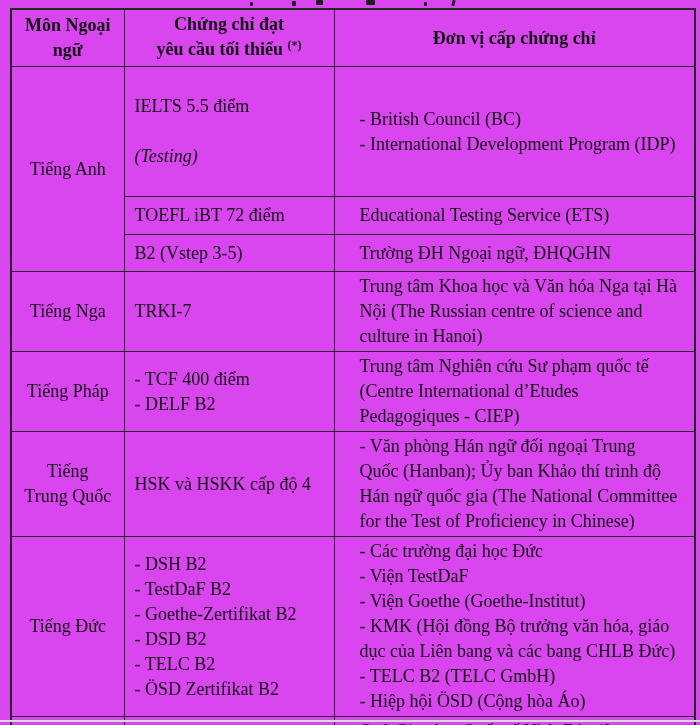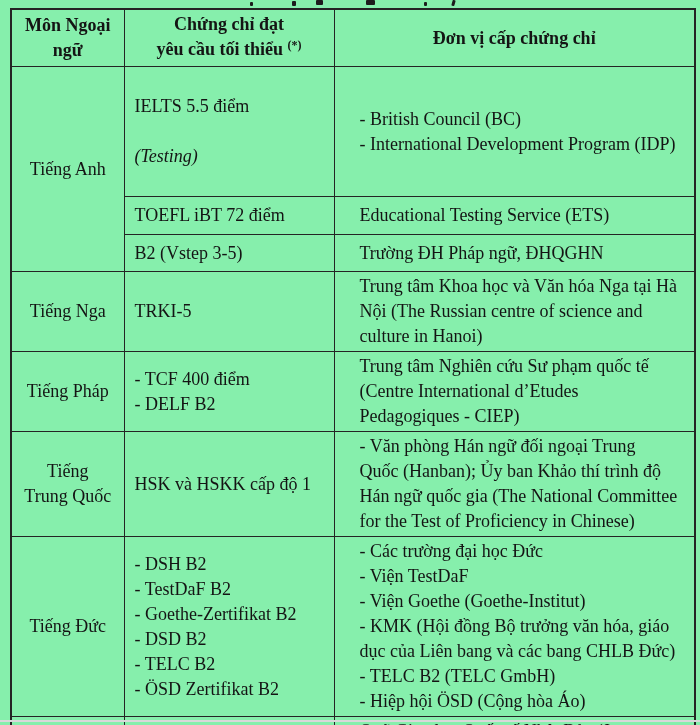--- a/index.html
+++ b/index.html
@@ -1,20 +1,20 @@
 <!DOCTYPE html>
 <html><head>
 <meta charset="utf-8">
 <style>
   html, body { margin: 0; padding: 0; }
   .page {
     position: relative;
     width: 700px;
     height: 725px;
-    background: #86efac;
+    background: #d946ef;
     font-family: "Liberation Serif", "DejaVu Serif", serif;
     color: #141414;
     overflow: hidden;
   }
 
   
   .remnant {
     position: absolute;
     background: #1d1d1d;
     border-radius: 1px;
@@ -117,44 +117,44 @@
       </td>
       <td class="issue-cell">- British Council (BC)
 - International Development Program (IDP)</td>
     </tr>
     <tr class="r-en2">
       <td class="cert-cell">TOEFL iBT 72 điểm</td>
       <td class="issue-cell">Educational Testing Service (ETS)</td>
     </tr>
     <tr class="r-en3">
       <td class="cert-cell">B2 (Vstep 3-5)</td>
-      <td class="issue-cell">Trường ĐH Pháp ngữ, ĐHQGHN</td>
+      <td class="issue-cell">Trường ĐH Ngoại ngữ, ĐHQGHN</td>
     </tr>
 
     <tr class="r-ru">
       <td class="lang-cell">Tiếng Nga</td>
-      <td class="cert-cell">TRKI-5</td>
+      <td class="cert-cell">TRKI-7</td>
       <td class="issue-cell">Trung tâm Khoa học và Văn hóa Nga tại Hà
 Nội (The Russian centre of science and
 culture in Hanoi)</td>
     </tr>
 
     <tr class="r-fr">
       <td class="lang-cell">Tiếng Pháp</td>
       <td class="cert-cell">- TCF 400 điểm
 - DELF B2</td>
       <td class="issue-cell">Trung tâm Nghiên cứu Sư phạm quốc tế
 (Centre International d’Etudes
 Pedagogiques - CIEP)</td>
     </tr>
 
     <tr class="r-zh">
       <td class="lang-cell">Tiếng
 Trung Quốc</td>
-      <td class="cert-cell">HSK và HSKK cấp độ 1</td>
+      <td class="cert-cell">HSK và HSKK cấp độ 4</td>
       <td class="issue-cell">- Văn phòng Hán ngữ đối ngoại Trung
 Quốc (Hanban); Ủy ban Khảo thí trình độ
 Hán ngữ quốc gia (The National Committee
 for the Test of Proficiency in Chinese)</td>
     </tr>
 
     <tr class="r-de">
       <td class="lang-cell">Tiếng Đức</td>
       <td class="cert-cell">- DSH B2
 - TestDaF B2

